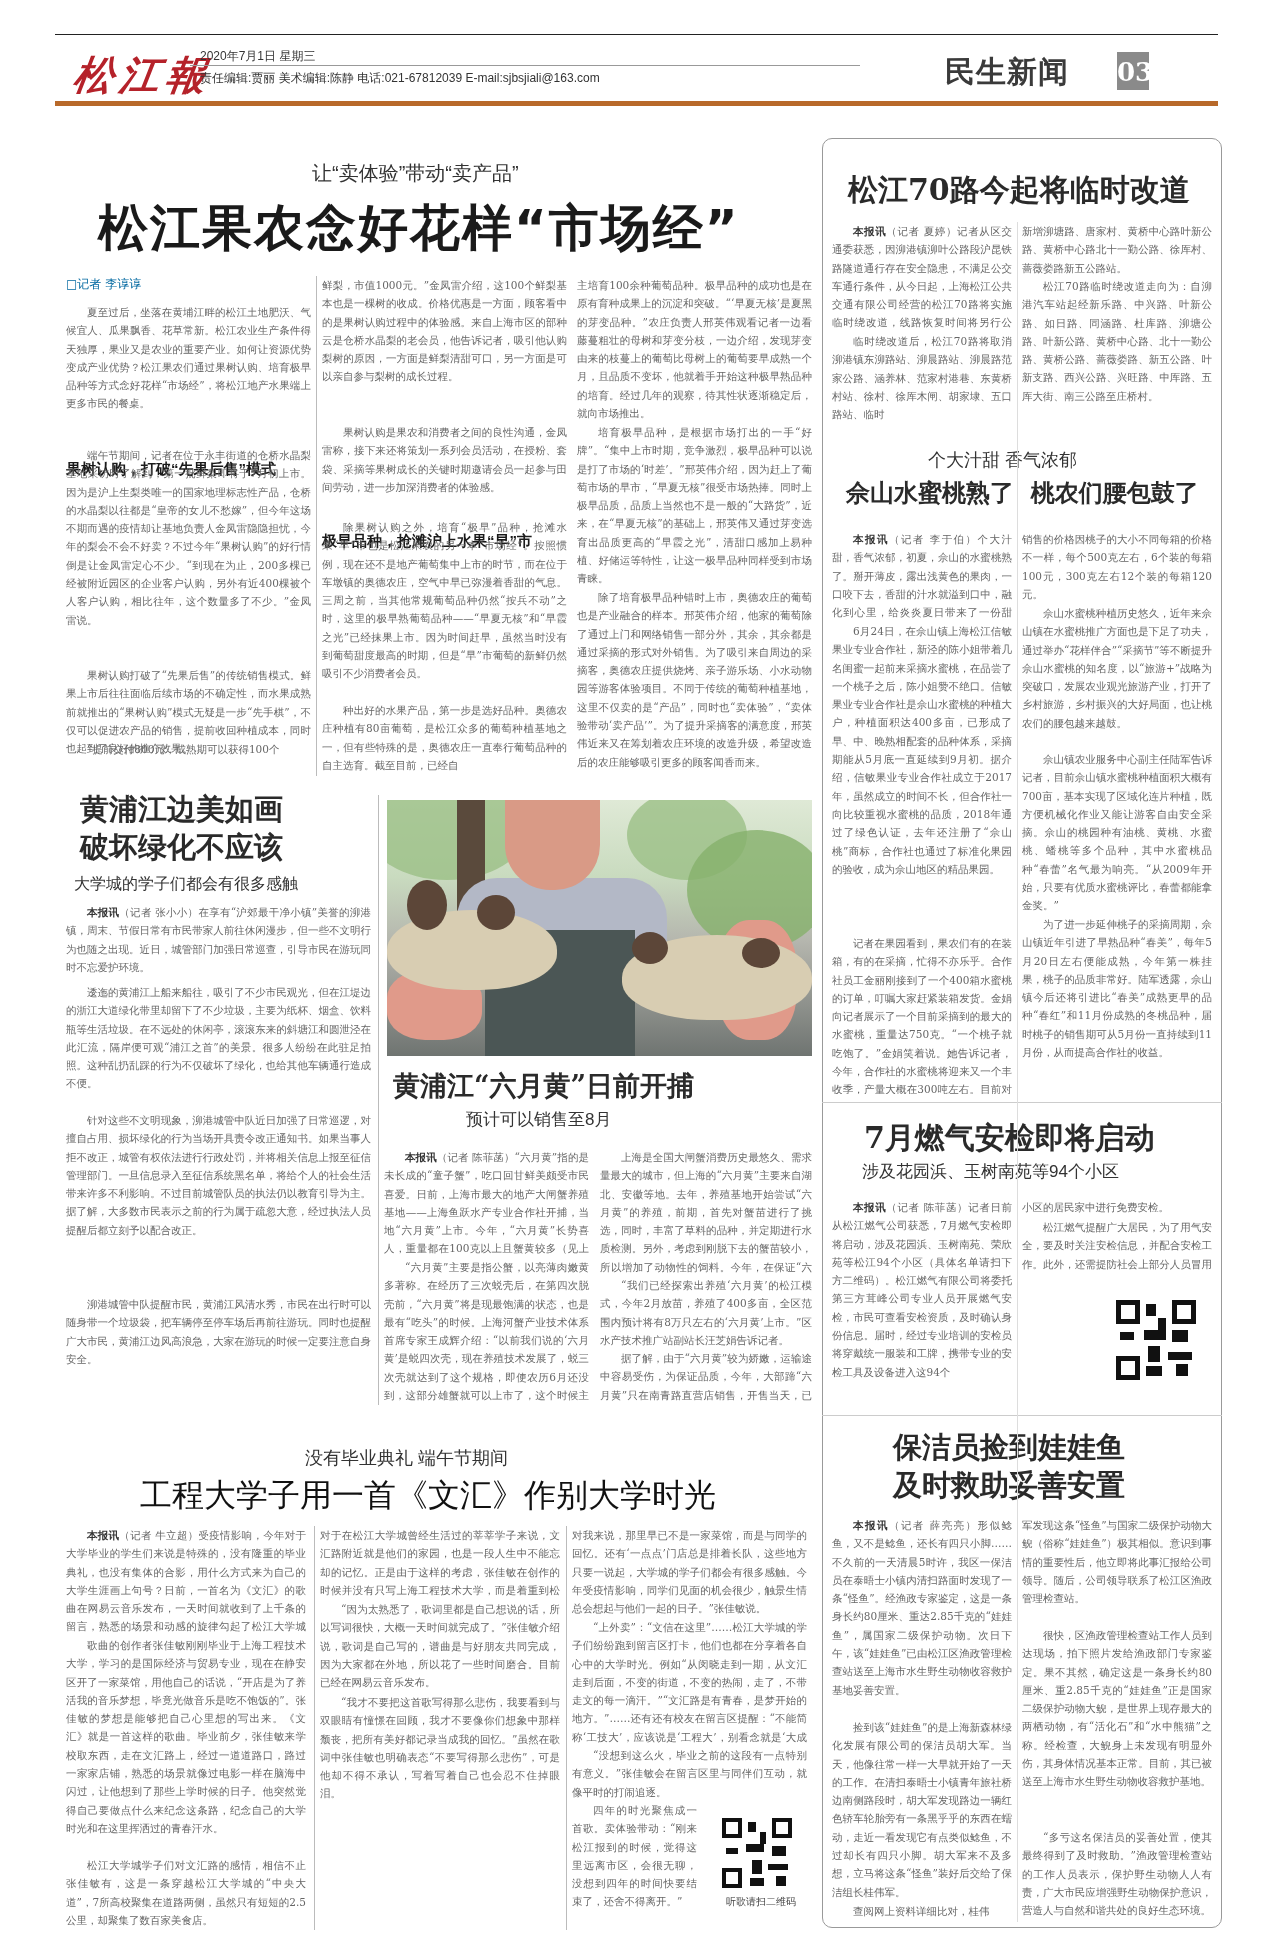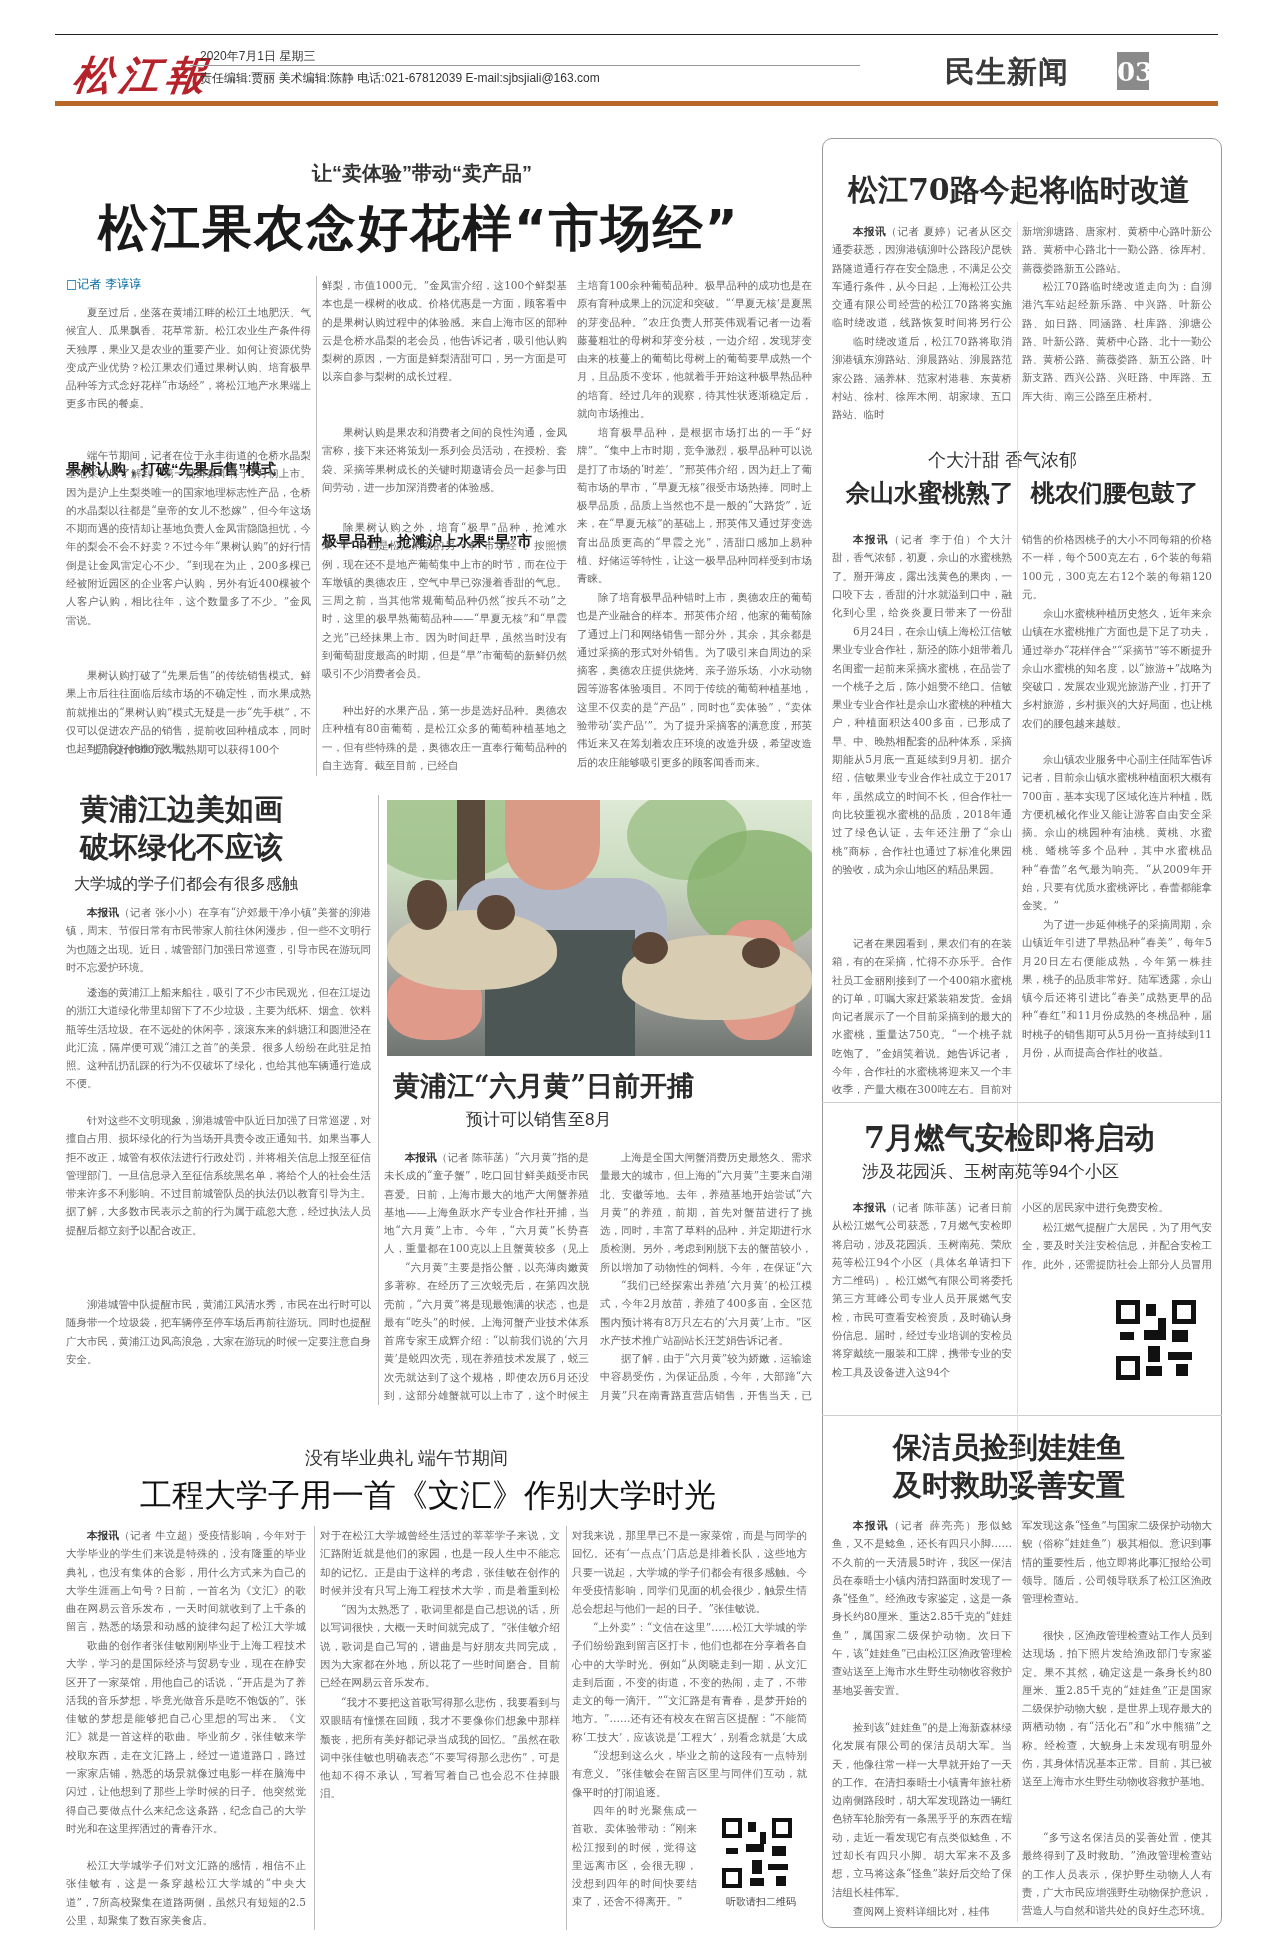--- a/index.html
+++ b/index.html
@@ -49,21 +49,21 @@
 
 <div class="top-rule"></div>
 <div class="logo">松江報</div>
 <div class="mast-date">2020年7月1日  星期三</div>
 <div class="mast-mid-rule"></div>
 <div class="mast-editors">责任编辑:贾丽   美术编辑:陈静   电话:021-67812039   E-mail:sjbsjiali@163.com</div>
 <div class="section-name">民生新闻</div>
 <div class="page-num">03</div>
 <div class="orange-bar"></div>
 
-<div class="abs kicker-sans" style="left:312px;top:160px;font-size:20px;font-weight:bold;">让“卖体验”带动“卖产品”</div>
+<div class="abs kicker-sans" style="left:312px;top:160px;font-size:20px;">让“卖体验”带动“卖产品”</div>
 <div class="abs h-black" style="left:98px;top:195px;font-size:50px;letter-spacing:2px;">松江果农念好花样“市场经”</div>
 
 <div class="abs" style="left:66px;top:276px;font-family:'DejaVu Sans',sans-serif;font-size:12px;color:#0369a1;">□记者 李谆谆</div>
 
 <div class="abs body-text" style="left:66px;top:303px;width:245px;height:110px;">夏至过后，坐落在黄埔江畔的松江土地肥沃、气候宜人、瓜果飘香、花草常新。松江农业生产条件得天独厚，果业又是农业的重要产业。如何让资源优势变成产业优势？松江果农们通过果树认购、培育极早品种等方式念好花样“市场经”，将松江地产水果端上更多市民的餐桌。</div>
 <div class="abs subhead" style="left:66px;top:424px;">果树认购，打破“先果后售”模式</div>
 <div class="abs body-text" style="left:66px;top:446px;width:245px;height:220px;">端午节期间，记者在位于永丰街道的仓桥水晶梨基地采访时了解到，第一批鲜梨即将于7月初上市。因为是沪上生梨类唯一的国家地理标志性产品，仓桥的水晶梨以往都是“皇帝的女儿不愁嫁”，但今年这场不期而遇的疫情却让基地负责人金凤雷隐隐担忧，今年的梨会不会不好卖？不过今年“果树认购”的好行情倒是让金凤雷定心不少。“到现在为止，200多棵已经被附近园区的企业客户认购，另外有近400棵被个人客户认购，相比往年，这个数量多了不少。”金凤雷说。</div>
 <div class="abs body-text" style="left:66px;top:666px;width:245px;height:110px;">果树认购打破了“先果后售”的传统销售模式。鲜果上市后往往面临后续市场的不确定性，而水果成熟前就推出的“果树认购”模式无疑是一步“先手棋”，不仅可以促进农产品的销售，提前收回种植成本，同时也起到了良好的推介效果。</div>
 <div class="abs body-text" style="left:66px;top:740px;width:245px;height:20px;">“提前交付800元，成熟期可以获得100个</div>
 

